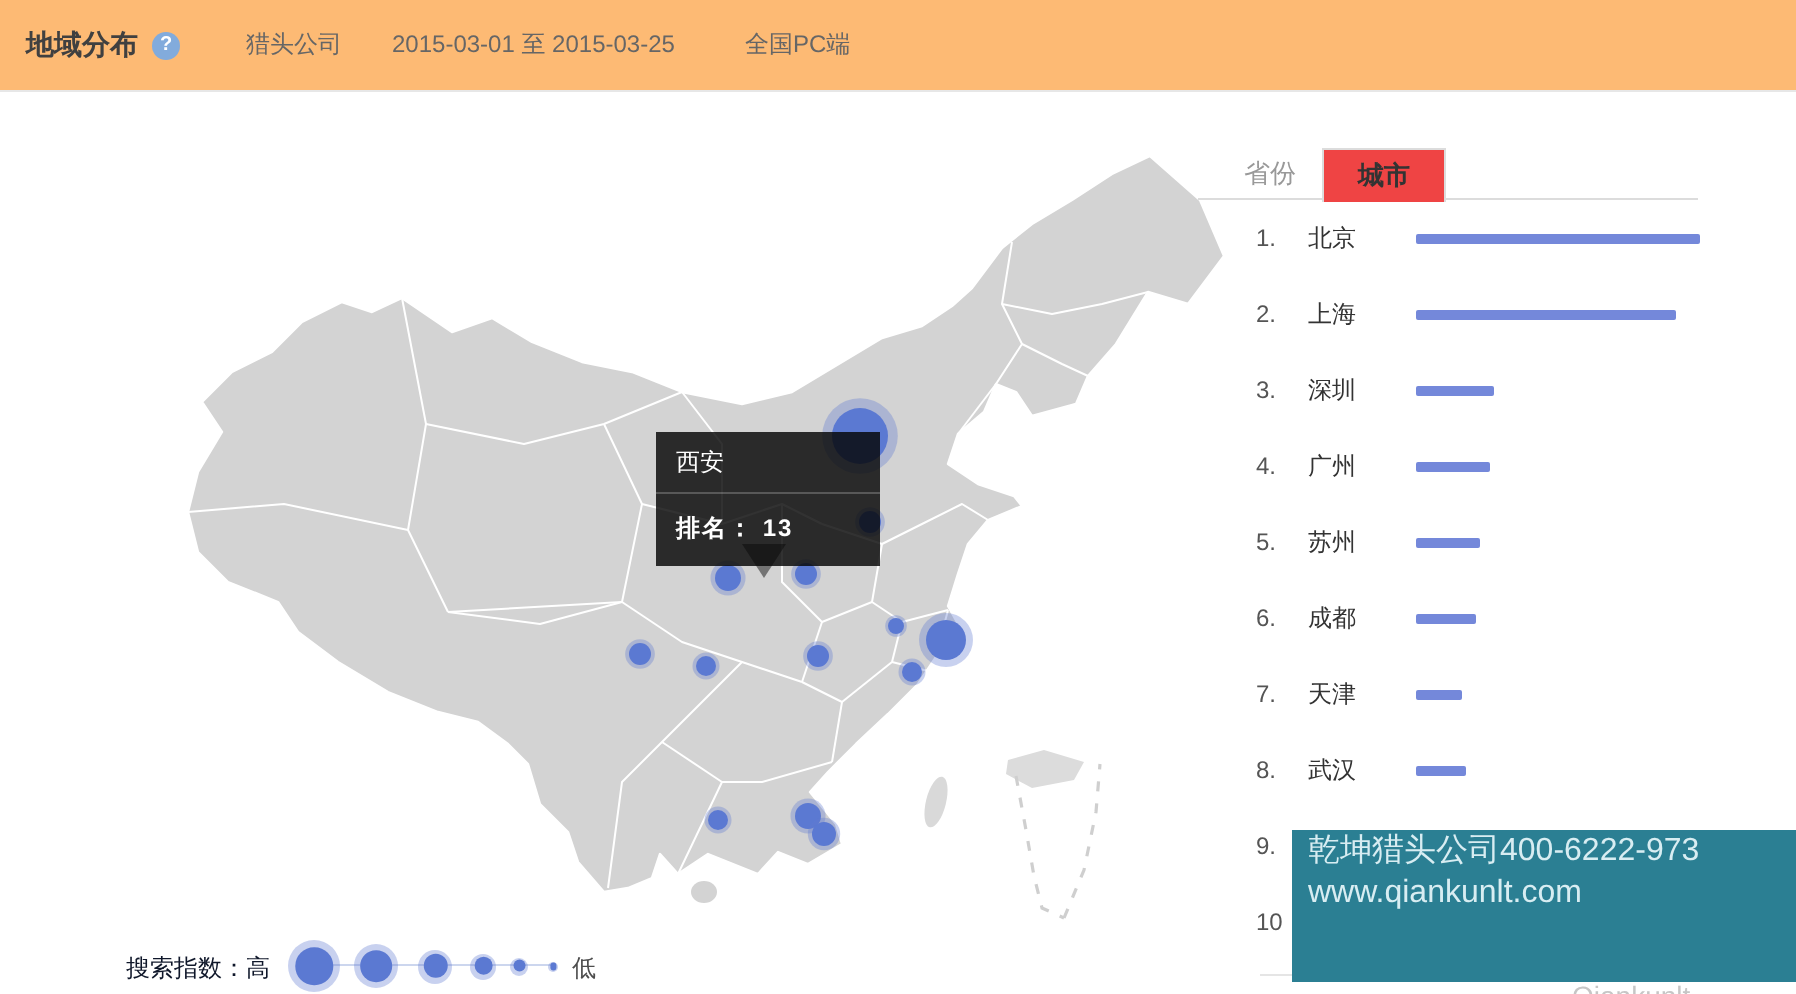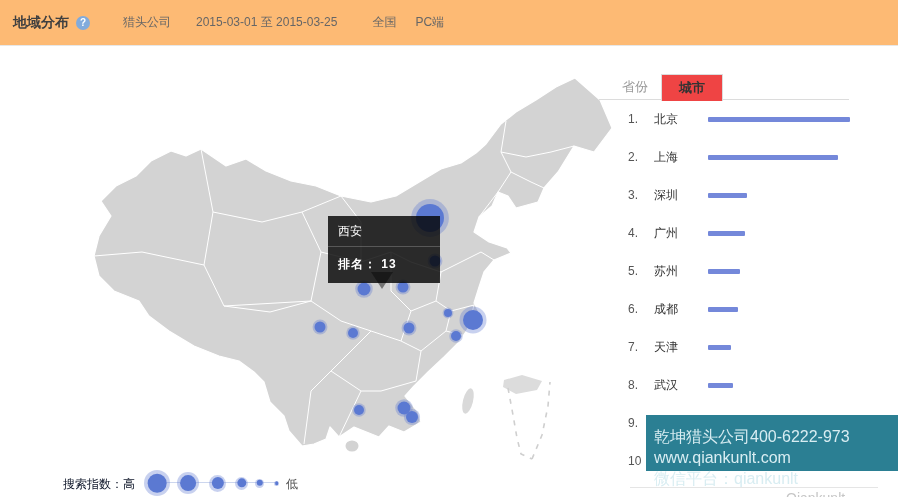--- a/index.html
+++ b/index.html
@@ -18,21 +18,21 @@
   .topbar .title{font-size:14px;font-weight:bold;color:#404040;margin-left:13px;}
   .help-badge{
     width:14px;height:14px;border-radius:50%;margin-left:7px;
     background:#82abdc;color:#fff;font-size:10px;font-weight:bold;
     display:flex;align-items:center;justify-content:center;cursor:pointer;
   }
   .topbar .meta{font-size:12px;color:#666;}
   .m-keyword{margin-left:33px;}
   .m-date{margin-left:25px;}
   .m-region{margin-left:35px;}
-  .m-platform{margin-left:19px;}
+  .m-platform{}
   
   .map-wrap{position:absolute;left:80px;top:60px;width:540px;height:410px;}
   
   .tooltip{
     position:absolute;left:328px;top:216px;width:112px;z-index:4;
     background:rgba(5,5,5,0.82);color:#fff;font-size:12px;
   }
   .tooltip .tt-title{padding:7px 10px 6px 10px;border-bottom:1px solid rgba(255,255,255,0.22);}
   .tooltip .tt-body{padding:9px 10px 10px 10px;font-weight:bold;letter-spacing:1px;}
   .tooltip-arrow{
@@ -58,23 +58,23 @@
   
   .legend{position:absolute;left:63px;top:469px;width:260px;height:28px;z-index:2;}
   .legend .lg-label{position:absolute;left:0;top:7px;font-size:12px;color:#0f172a;}
   .legend .lg-low{position:absolute;left:223px;top:7px;font-size:12px;color:#4d4d4d;}
   .legend .lg-line{position:absolute;left:94px;top:13px;width:120px;height:1px;background:#ccd6ee;}
   .lg-bubble{position:absolute;border-radius:50%;background:rgba(96,124,209,0.35);}
   .lg-bubble .core{position:absolute;left:50%;top:50%;transform:translate(-50%,-50%);
     width:72%;height:72%;border-radius:50%;background:#5b79d2;}
   
   .ad-overlay{
-    position:absolute;left:646px;top:415px;width:252px;height:56px;z-index:6;
+    position:absolute;left:646px;top:415px;width:252px;height:76px;z-index:6;
     background:#2b7f93;color:#d8edf2;font-size:16px;line-height:21px;
-    padding-top:11px;padding-left:8px;box-sizing:border-box;
+    padding-left:8px;box-sizing:border-box;
   }
   .watermark-clip{
     position:absolute;left:786px;top:491px;width:100px;height:6px;overflow:hidden;z-index:5;
     color:#c6c6c6;font-size:14px;line-height:15px;
   }
 </style>
 </head>
 <body>
 
 <div class="topbar">
@@ -264,15 +264,14 @@
       <div class="core"></div>
     </div>
     <div class="lg-bubble" style="width: 5px; height: 5px; left: 211px; top: 11.5px;">
       <div class="core"></div>
     </div>
   </div>
 
 <div class="ad-overlay">
   <div>乾坤猎头公司400-6222-973</div>
   <div>www.qiankunlt.com</div>
-  <div>微信平台：qiankunlt</div>
 </div>
 <div class="watermark-clip">Qiankunlt</div>
 
 </body></html>

